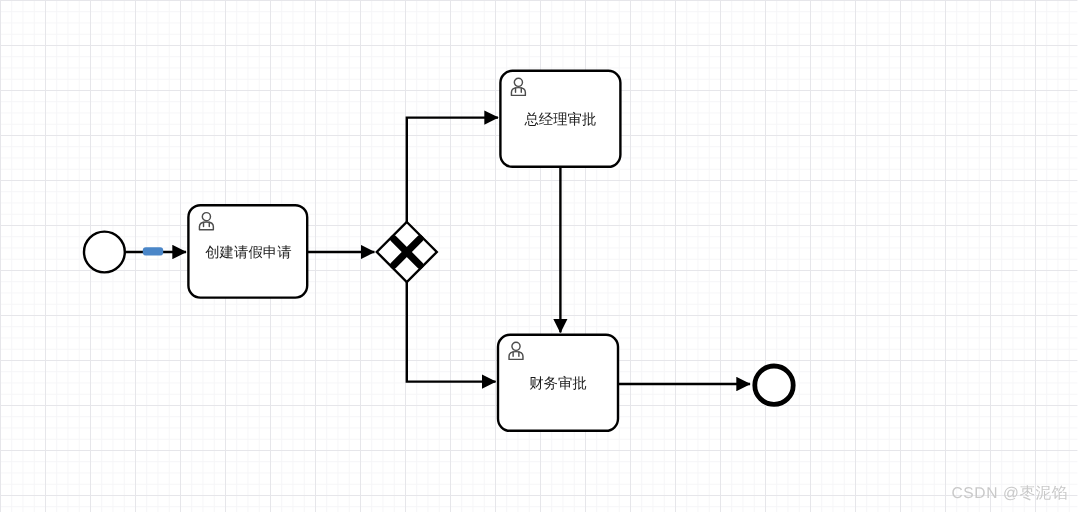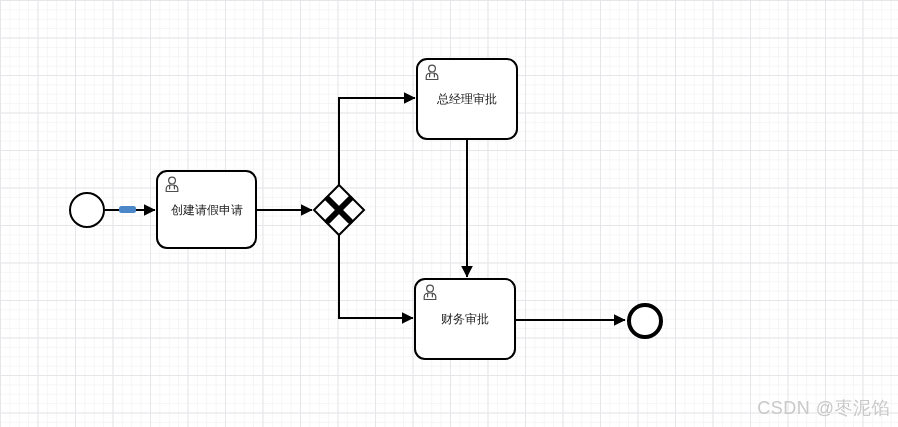--- a/index.html
+++ b/index.html
@@ -25,21 +25,21 @@
   .task-label {
     font-family: "Liberation Sans", "DejaVu Sans", sans-serif;
     font-size: 12px;
     fill: #1a1a1a;
     text-anchor: middle;
   }
   .watermark {
     position: absolute;
     right: 8px;
     bottom: 7px;
-    font-size: 18px;
+    font-size: 13px;
     color: #c9c9c9;
     letter-spacing: 0.5px;
     user-select: none;
   }
 </style>
 </head>
 <body>
 
 <div class="canvas">
   <svg class="diagram" width="898" height="427" viewBox="0 0 898 427">

